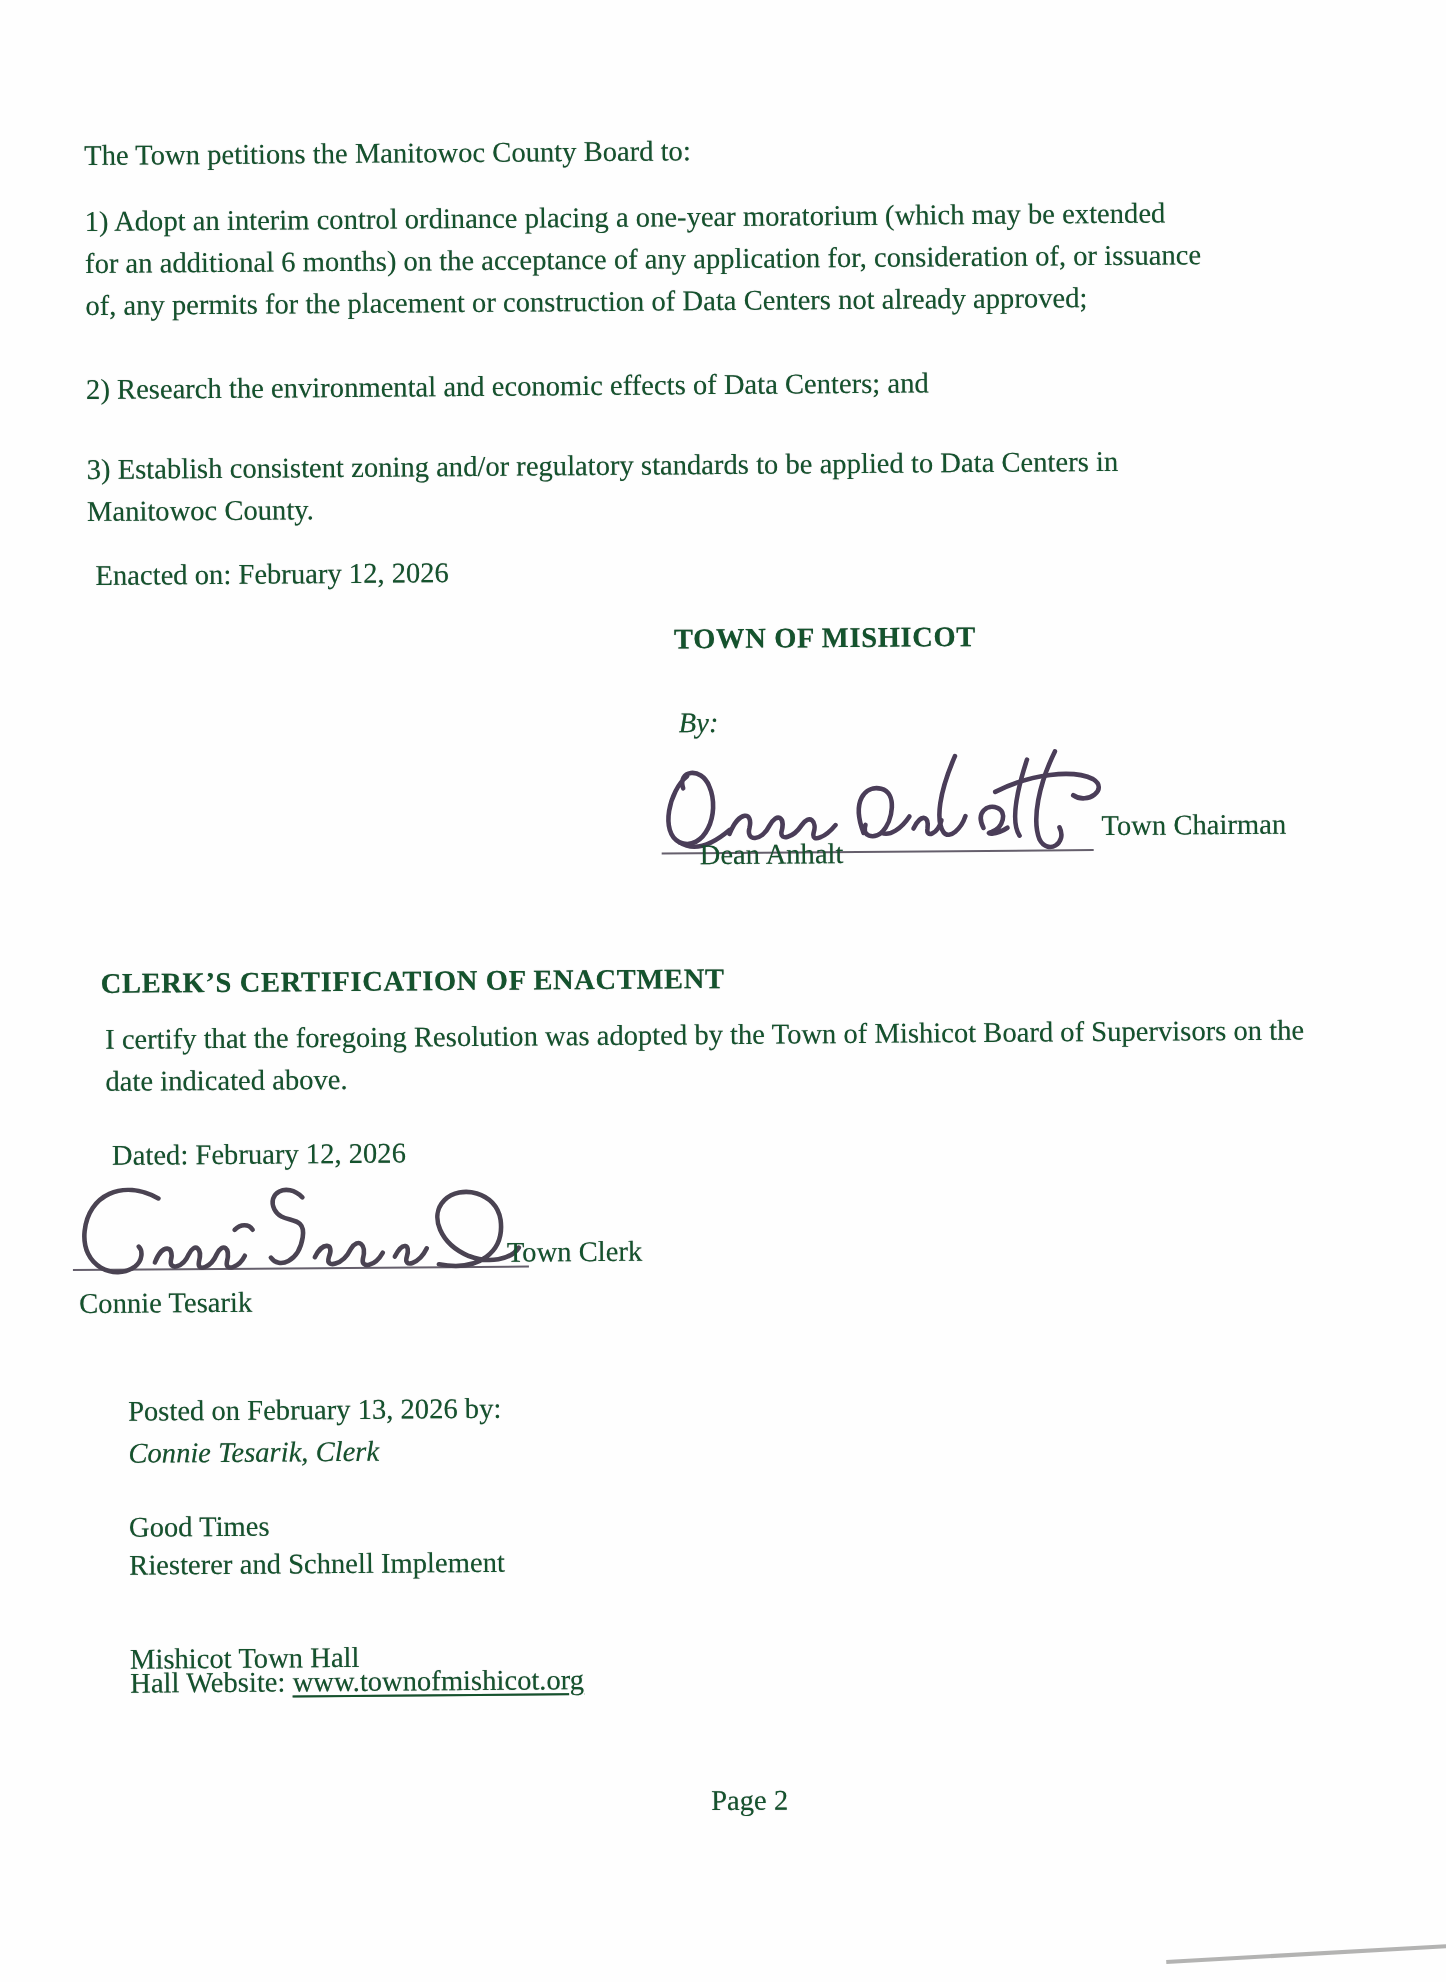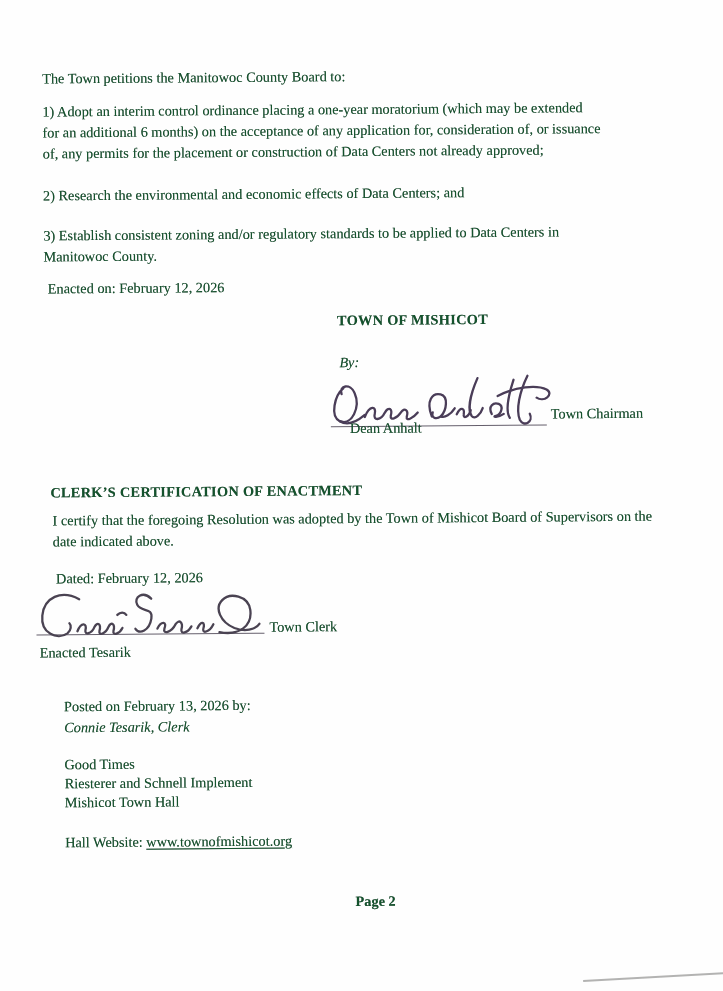--- a/index.html
+++ b/index.html
@@ -83,33 +83,33 @@
         <path d="M44,42 C48,32 54,34 52,41 C51,46 58,45 61,38 C64,32 68,35 66,42 C65,47 72,45 75,38 C78,32 82,35 80,42 C79,47 86,45 89,39"></path>
         <path d="M84,26 C87,23 91,23 93,26"></path>
         <path d="M118,10 C110,2 100,8 104,16 C108,24 120,18 118,30 C116,42 106,46 102,40"></path>
         <path d="M124,40 C128,32 134,33 131,40 C129,46 138,44 142,36 C146,30 150,34 148,41 C147,46 154,45 158,38"></path>
         <path d="M164,40 C168,32 172,34 170,40 C168,46 176,44 180,36"></path>
         <path d="M186,44 C206,48 219,38 217,22 C215,8 197,4 189,12 C181,20 187,34 201,40 C211,44 222,42 226,36"></path>
       </g>
     </svg>
     <div class="sig-line" style="left:35px; top:632px; width:228px;"></div>
 
-    <div class="blk" style="left:268px; top:616px;text-align:right;">Town Clerk</div>
+    <div class="blk" style="left:252px; top:616px;text-align:right;">Town Clerk</div>
 
-    <div class="blk" style="left:38px; top:640px;">Enacted Tesarik</div>
+    <div class="blk" style="left:38px; top:640px;">Connie Tesarik</div>
 
     <div class="blk" style="left:62px; top:694px;">Posted on February 13, 2026 by:</div>
     <div class="blk" style="left:62px; top:715px;font-style:italic;">Connie Tesarik, Clerk</div>
 
     <div class="blk" style="left:62px; top:752px;">Good Times</div>
     <div class="blk" style="left:62px; top:771px;">Riesterer and Schnell Implement</div>
-    <div class="blk" style="left:62px; top:790px;">Mishicot Town Hall</div>
+    <div class="blk" style="left:62px; top:818px;">Mishicot Town Hall</div>
 
     <div class="blk" style="left:62px; top:809px;">
       <span>Hall Website: </span><span class="link">www.townofmishicot.org</span>
     </div>
 
-    <div class="blk" style="left:352px; top:891px;font-weight:bold;">Page 2</div>
+    <div class="blk" style="left:352px; top:891px;">Page 2</div>
 
   </div>
 
   <div class="artifact-line"></div>
 </div>
 
 </body></html>

